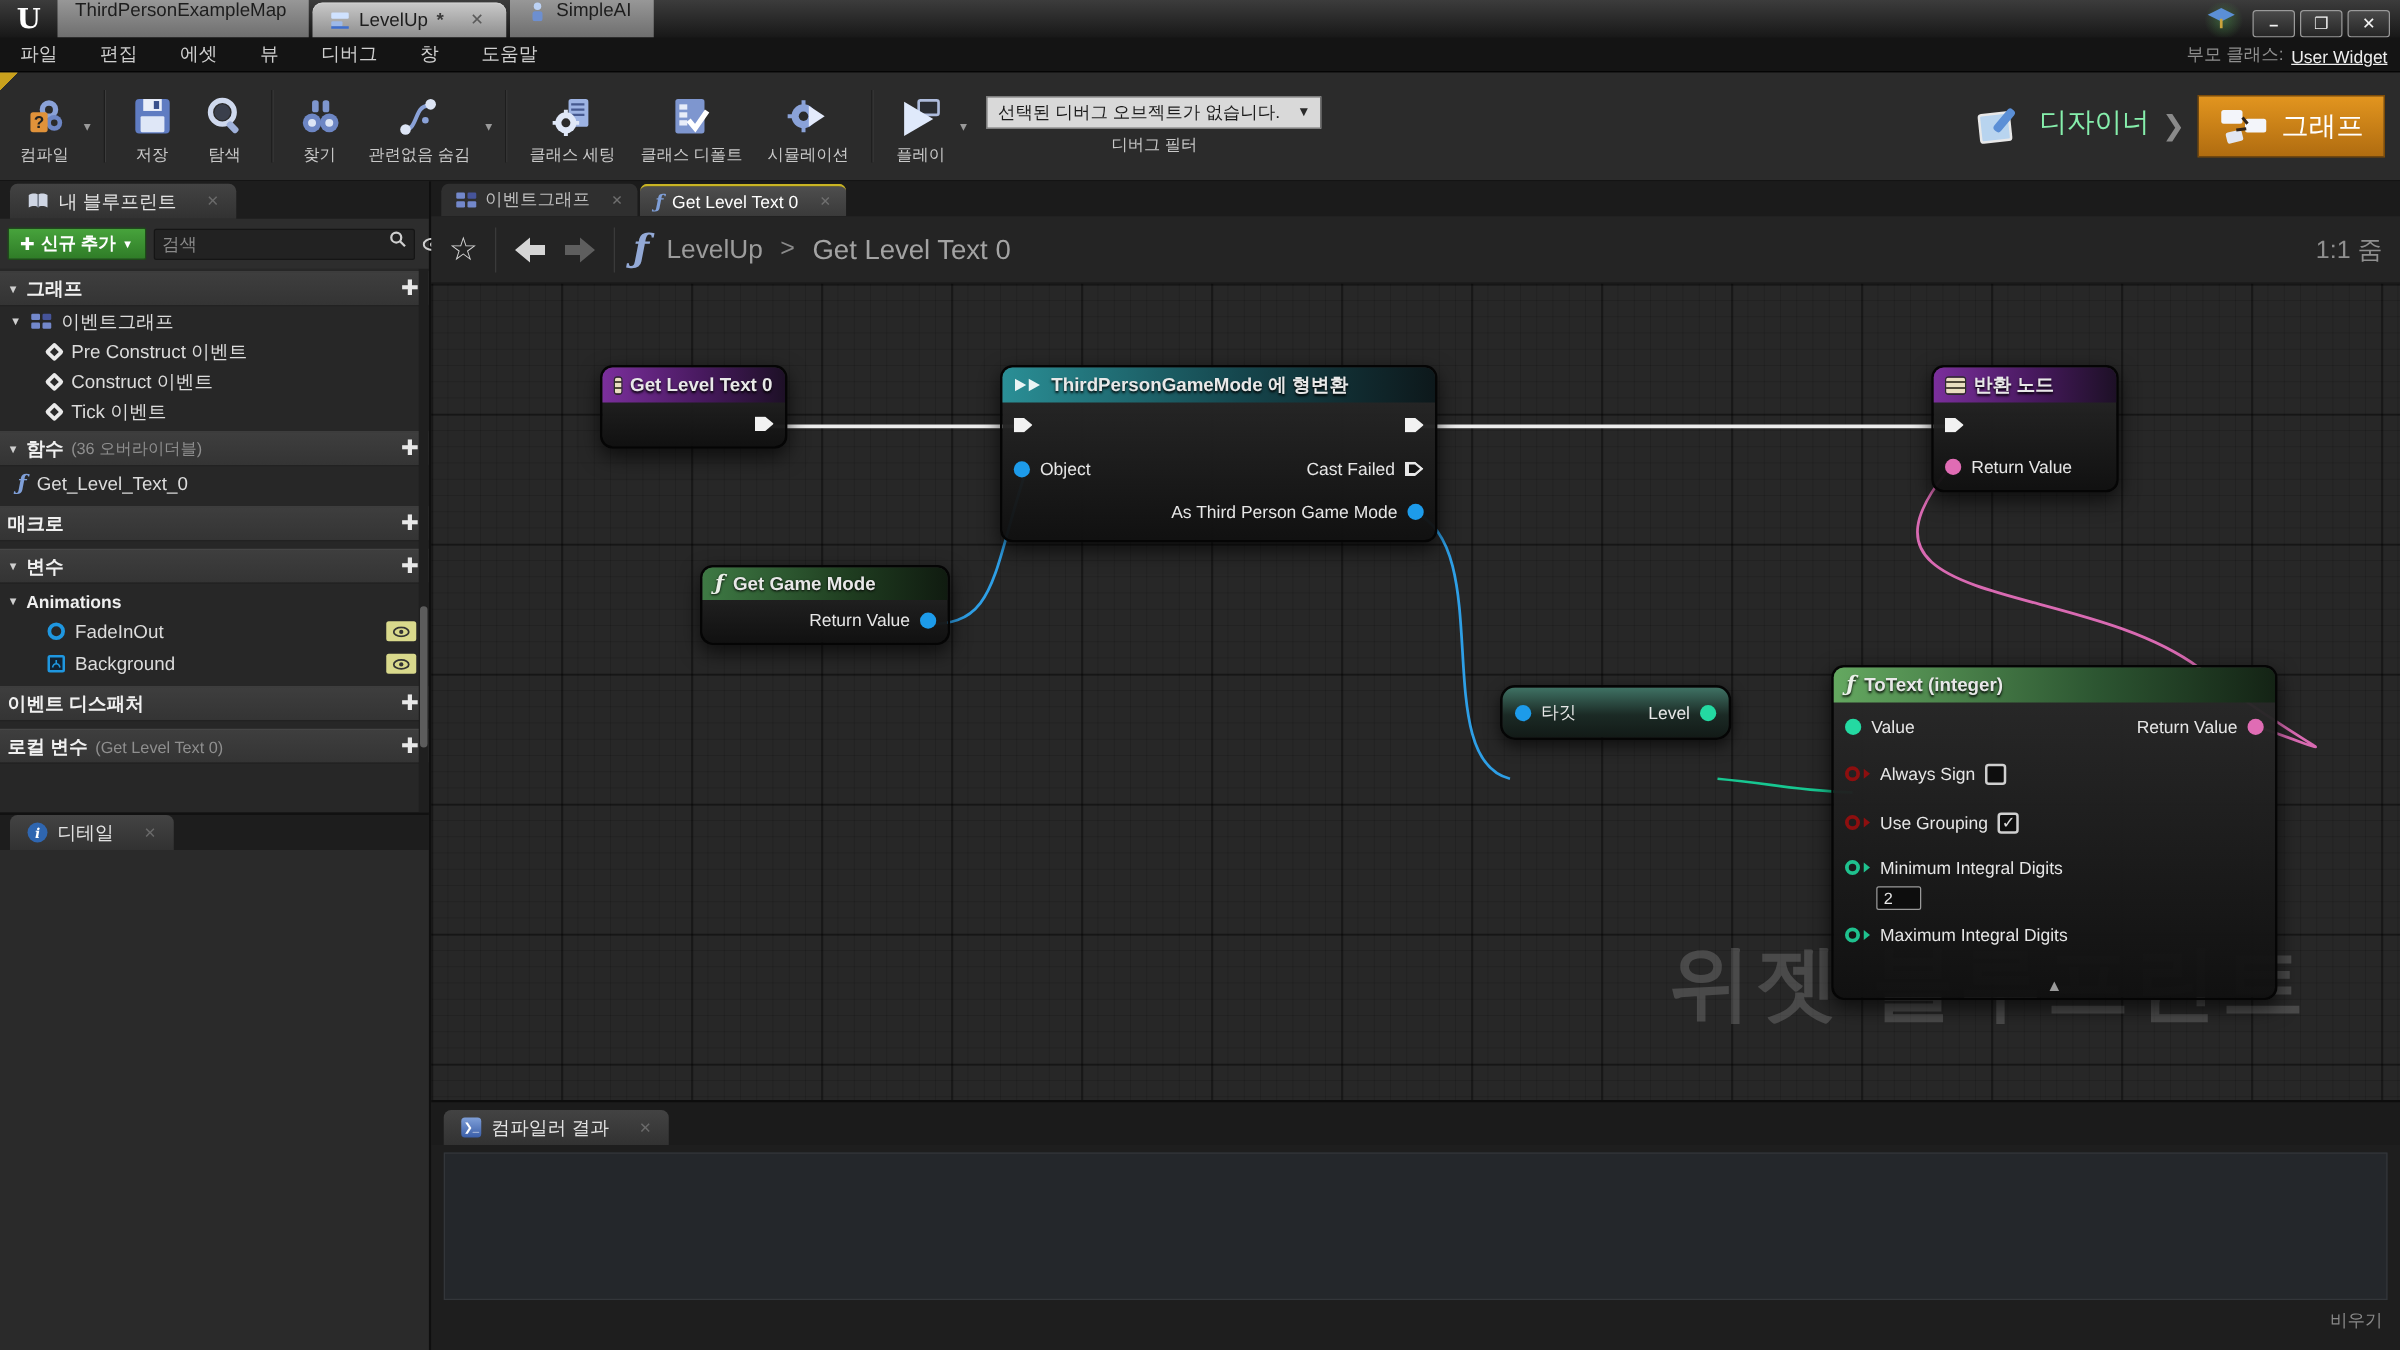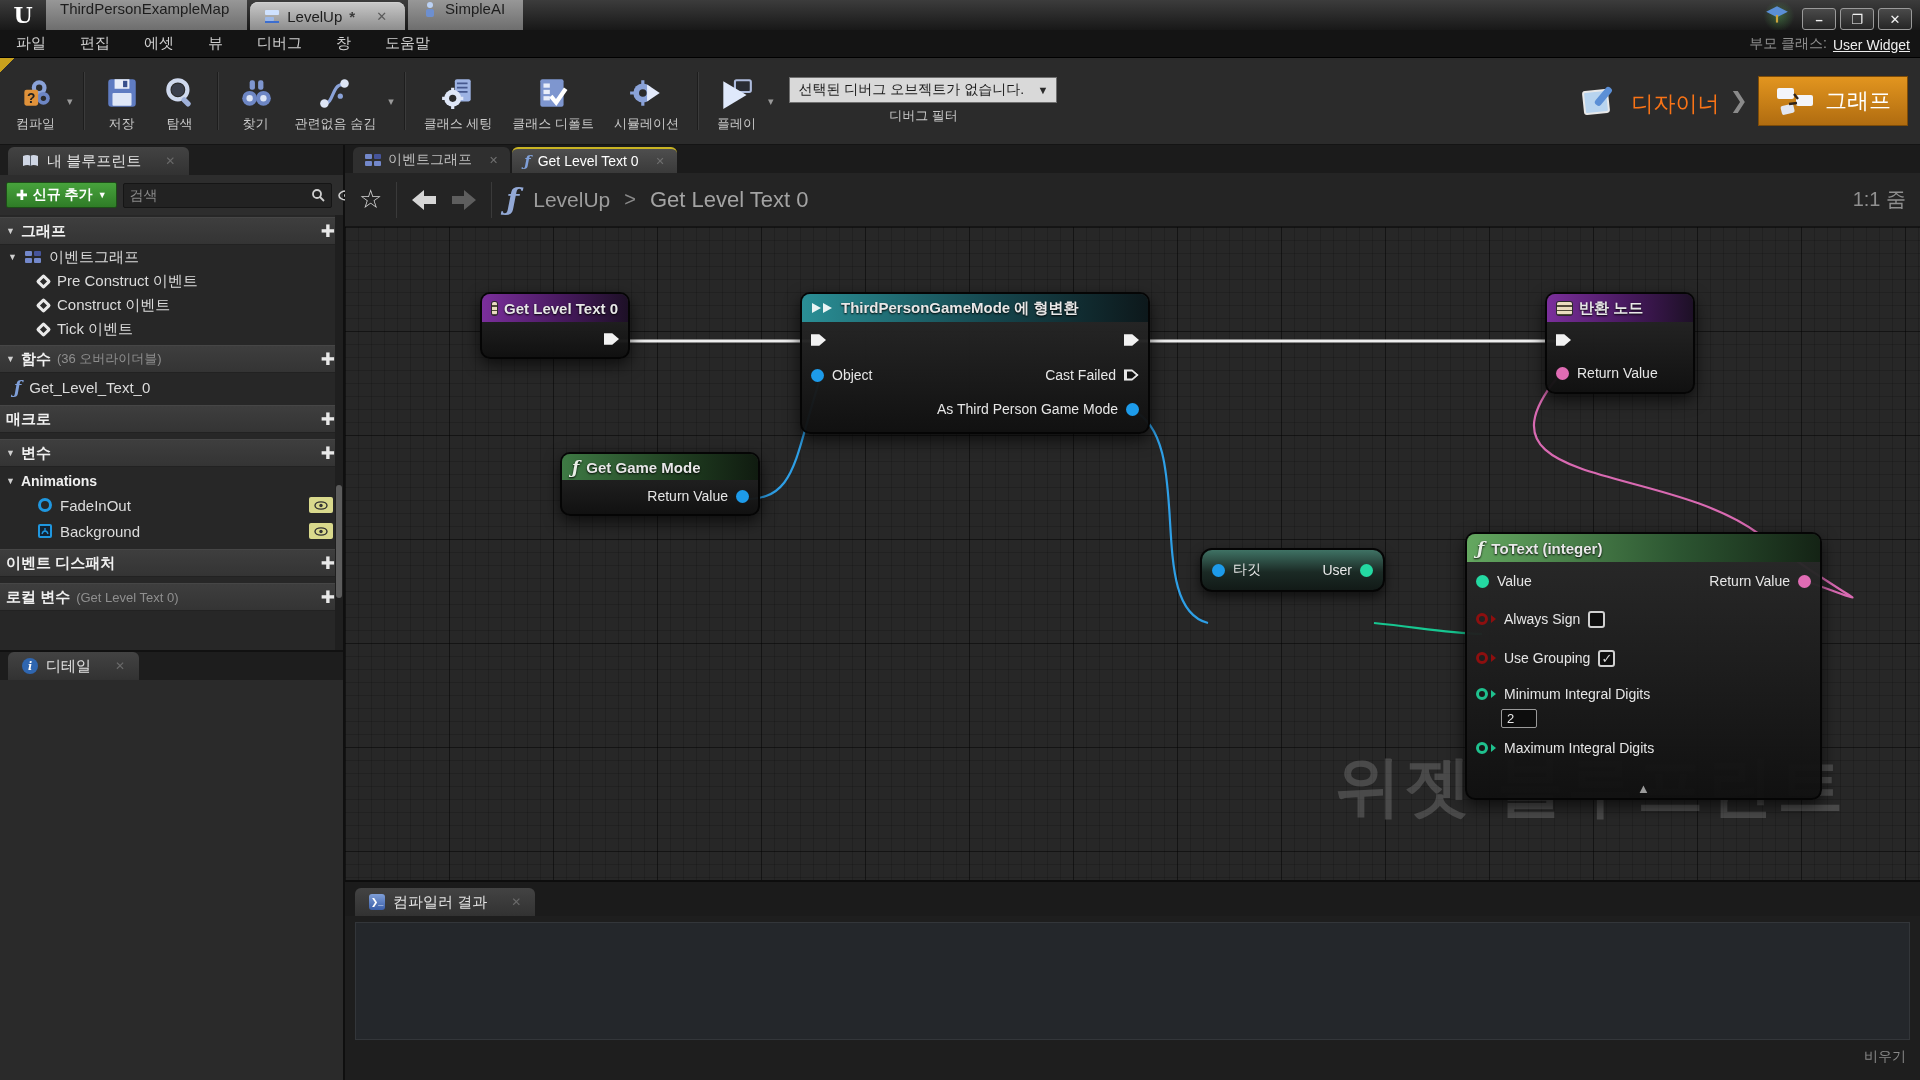--- a/index.html
+++ b/index.html
@@ -44,40 +44,40 @@
   .tbtn .lbl { font-size:13px; color:#c9c9c9; white-space:nowrap; }
   .t-ico { width:38px; height:38px; display:flex; align-items:center; justify-content:center; }
   .caret { color:#9a9a9a; font-size:11px; align-self:center; margin:0 2px; cursor:pointer; }
   .tsep { width:2px; height:58px; background:#1d1d1d; border-right:1px solid #3b3b3b; margin:0 8px; }
   .debug-block { display:flex; flex-direction:column; align-items:center; gap:4px; margin-left:14px; }
   .debug-dd { width:268px; height:26px; background:#d9d9d9; color:#1b1b1b; font-size:14px;
     display:flex; align-items:center; padding:0 8px; border:1px solid #6f6f6f; cursor:pointer; }
   .debug-dd .dd-caret { margin-left:auto; color:#2a2a2a; font-size:11px; }
   .debug-lbl { font-size:13px; color:#c9c9c9; }
   .mode-cluster { margin-left:auto; display:flex; align-items:center; gap:10px; padding-right:6px; }
-  .designer-btn { display:flex; align-items:flex-end; gap:10px; color:#f97316; font-size:22px; cursor:pointer; }
+  .designer-btn { display:flex; align-items:flex-start; gap:10px; color:#86efac; font-size:22px; cursor:pointer; }
   .mode-chevron { color:#8a8a8a; font-size:22px; }
   .graph-btn { display:flex; align-items:center; gap:10px; background:linear-gradient(180deg,#e2951f,#b06c10);
     border:1px solid #7e4c08; color:#fff; font-size:22px; padding:8px 16px; cursor:pointer; }
 
   
   .workspace { position:absolute; left:0; top:145px; width:1920px; height:935px; display:flex; }
 
   
   .left-panel { width:345px; background:#272727; border-right:2px solid #0f0f0f; position:relative; }
   .panel-tabstrip { height:30px; background:#1d1d1d; display:flex; align-items:flex-end; padding-left:8px; }
   .panel-tab { height:28px; background:linear-gradient(180deg,#434343,#323232); border-radius:6px 6px 0 0;
     display:flex; align-items:center; gap:8px; padding:0 14px; font-size:15px; color:#e3e3e3; cursor:pointer; }
   .panel-tab .close-x { color:#6a6a6a; font-size:12px; margin-left:16px; }
   .mbp-toolrow { height:40px; display:flex; align-items:center; gap:6px; padding:0 6px; background:#2d2d2d; }
   .add-new-btn { background:linear-gradient(180deg,#47a33c,#2f7c27); border:1px solid #1d4c18; color:#fff;
     font-size:14px; font-weight:700; height:26px; display:flex; align-items:center; gap:5px; padding:0 9px;
     border-radius:2px; cursor:pointer; white-space:nowrap; }
   .search-box { flex:1; height:25px; background:#222; border:1px solid #151515; border-radius:2px;
-    display:flex; align-items:center; padding:0 6px; }
+    display:flex; padding:0 6px; }
   .search-box input { flex:1; background:transparent; border:none; outline:none; color:#cfcfcf; font-size:14px; min-width:0; }
   .search-box input::placeholder { color:#8a8a8a; }
   .eye-filter { display:flex; align-items:center; gap:2px; cursor:pointer; }
 
   .mbp-list { position:relative; height:435px; overflow:hidden; }
   .sec-hdr { height:28px; display:flex; align-items:center; gap:6px; padding:0 8px 0 6px;
     background:linear-gradient(180deg,#3e3e3e,#343434); border-top:1px solid #464646; border-bottom:1px solid #222;
     font-size:15px; font-weight:700; color:#f0f0f0; cursor:pointer; }
   .sec-hdr .note { font-weight:400; font-size:13px; color:#8f8f8f; }
   .sec-hdr .plus { margin-left:auto; color:#e8e8e8; font-size:17px; font-weight:700; cursor:pointer; }
@@ -621,21 +621,21 @@
           <div class="nrow" style="height:32px;justify-content:flex-end">
             <span>Return Value</span>
             <span class="pin cpin blue"></span>
           </div>
         </div>
 
         <div class="compact-node" style="left:855px;top:321px;width:185px">
           <span class="pin cpin blue"></span>
           <span>타깃</span>
           <span class="right-side">
-            <span>User</span>
+            <span>Level</span>
             <span class="pin cpin green"></span>
           </span>
         </div>
 
         <div class="node" style="left:1120px;top:305px;width:357px;height:268px">
           <div class="nhdr green">
             <span class="hdr-f">ƒ</span>
             <span>ToText (integer)</span>
           </div>
           <div class="nrow" style="height:38px">

